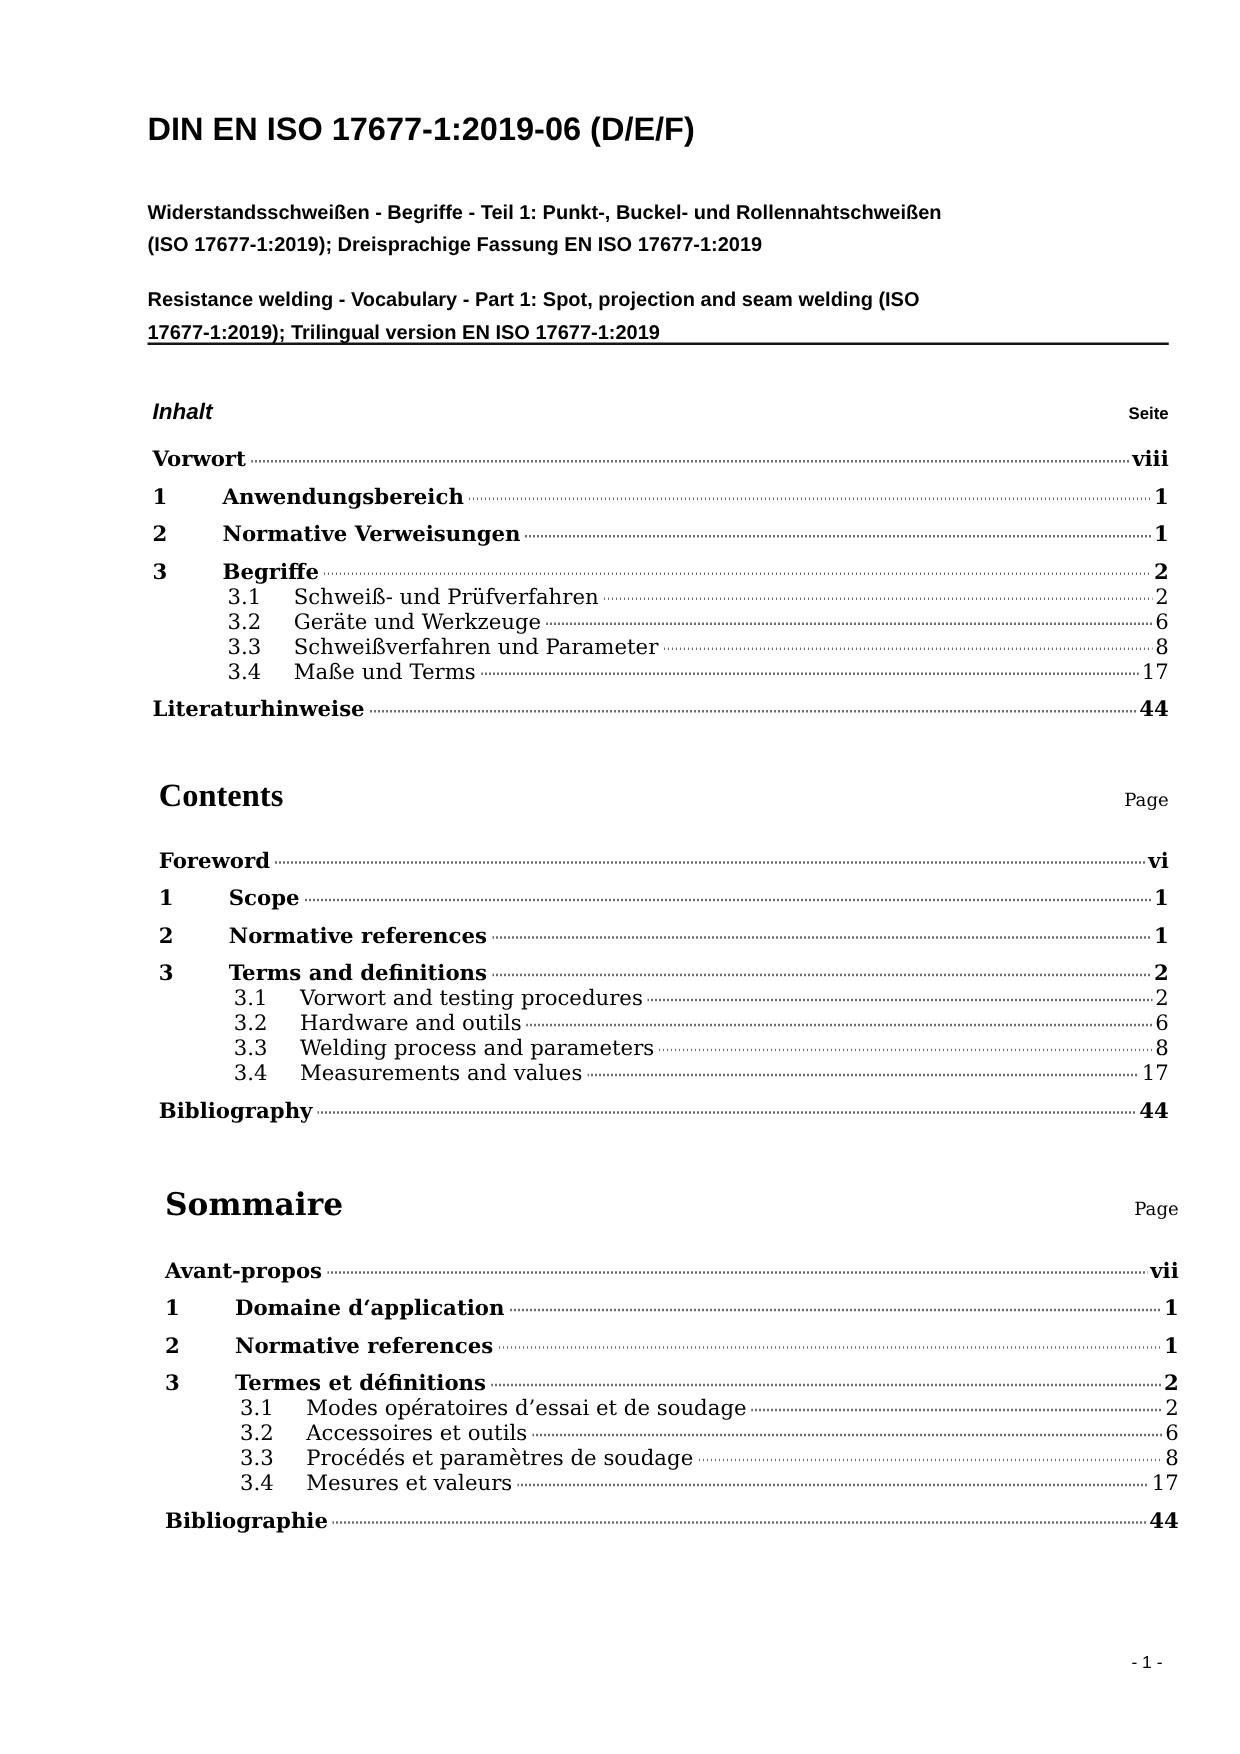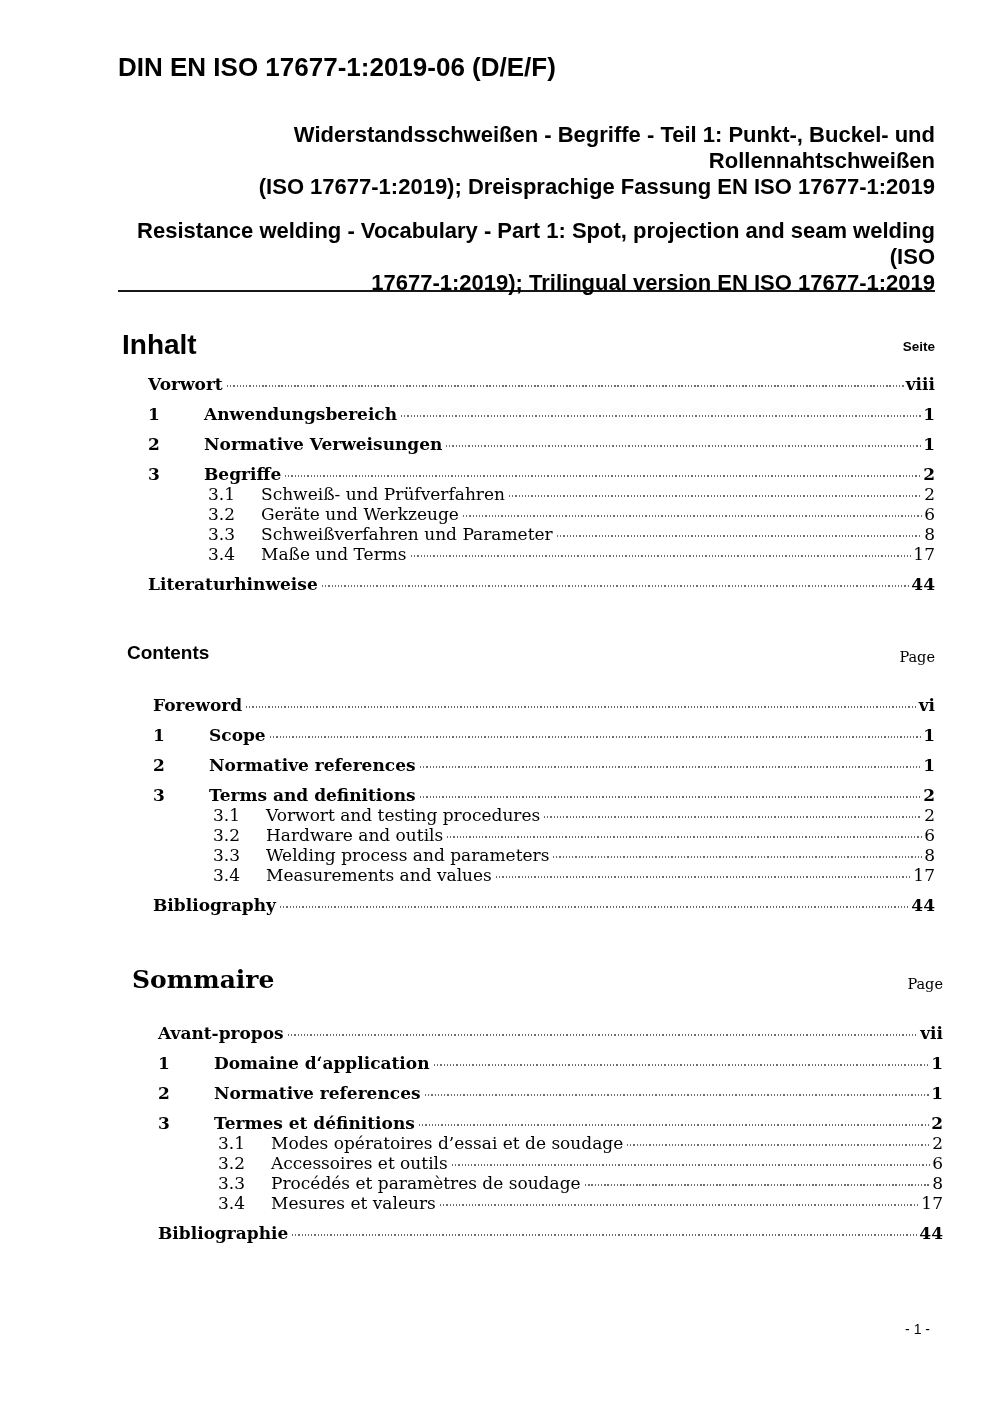--- a/index.html
+++ b/index.html
@@ -4,51 +4,51 @@
 <style>
   html,body { margin:0; padding:0; background:#ffffff; }
   body { width:992px; height:1403px; }
   .page {
     position:relative; width:992px; height:1403px; box-sizing:border-box;
     padding:0 57px 0 118px; background:#ffffff; color:#000;
     font-family:"Liberation Sans", sans-serif; overflow:hidden;
   }
 
   
-  .doc-title { margin:0; padding-top:52px; font-size:26px; line-height:30px; font-weight:bold; }
-  .subtitle { margin:0; font-size:22px; font-weight:bold; line-height:26px; white-space:pre-line;text-align:right; }
+  .doc-title { margin:0; padding-top:88px; font-size:26px; line-height:30px; font-weight:bold; }
+  .subtitle { margin:0; font-size:16px; font-weight:bold; line-height:26px; white-space:pre-line; }
   .sub-de { margin-top:40px; }
   .sub-en { margin-top:18px; }
   .sub-fr { margin-top:18px; }
   .rule { height:0; border:0; border-top:2px solid #161616; margin:-6px 0 0 0; }
 
   
   .toc-head { display:flex; justify-content:space-between; align-items:flex-end; }
   .toc-head .h { font-weight:bold; }
   .sec-inhalt { margin-left:4px; }
   .sec-inhalt .toc-head { margin-top:40px; }
-  .sec-inhalt .h  { font-family:"Liberation Sans",sans-serif; font-size:28px; line-height:26px; }
+  .sec-inhalt .h  { font-family:"Liberation Sans",sans-serif; font-size:18px; line-height:26px;font-style:italic; }
   .sec-inhalt .pl { font-family:"Liberation Sans",sans-serif; font-size:13.5px; line-height:18px; font-weight:bold; margin-bottom:2px; }
   .sec-inhalt .rows { margin-top:16px; }
 
   .sec-contents { margin-left:9px; }
   .sec-contents .toc-head { margin-top:43px; }
-  .sec-contents .h  { font-family:Liberation Sans, sans-serif; font-size:19px; line-height:32px; }
+  .sec-contents .h  { font-family:Liberation Serif, serif; font-size:26px; line-height:32px; }
   .sec-contents .pl { font-family:"DejaVu Serif",serif; font-size:14.5px; line-height:19px; margin-bottom:2px; }
   .sec-contents .rows { margin-top:26px; }
 
   .sec-sommaire { margin-left:14px; margin-right:-8px; }
   .sec-sommaire .toc-head { margin-top:49px; }
   .sec-sommaire .h  { font-family:"DejaVu Serif",serif; font-size:25px; line-height:32px; }
   .sec-sommaire .pl { font-family:"DejaVu Serif",serif; font-size:14.5px; line-height:19px; margin-bottom:2px; }
   .sec-sommaire .rows { margin-top:27px; }
 
   
   .toc-row { display:flex; align-items:baseline; line-height:20px; font-size:17px;
-             font-family:"DejaVu Serif",serif;margin-left:26px; }
+             font-family:"DejaVu Serif",serif; }
   .toc-row.lvl0, .toc-row.lvl1 { font-weight:bold; margin-top:10px; }
   .rows > .toc-row:first-child { margin-top:0; }
   .toc-row .num { flex:none; }
   .lvl1 .num { width:56px; }
   .lvl2 .indent { flex:none; width:60px; }
   .lvl2 .num { width:53px; }
   .toc-row .label { flex:none; white-space:nowrap; }
   .leader { flex:1; position:relative; margin:0 2px 0 4px; min-width:12px; }
   .leader::after {
     content:""; position:absolute; left:0; right:0; bottom:3px; height:2px;

